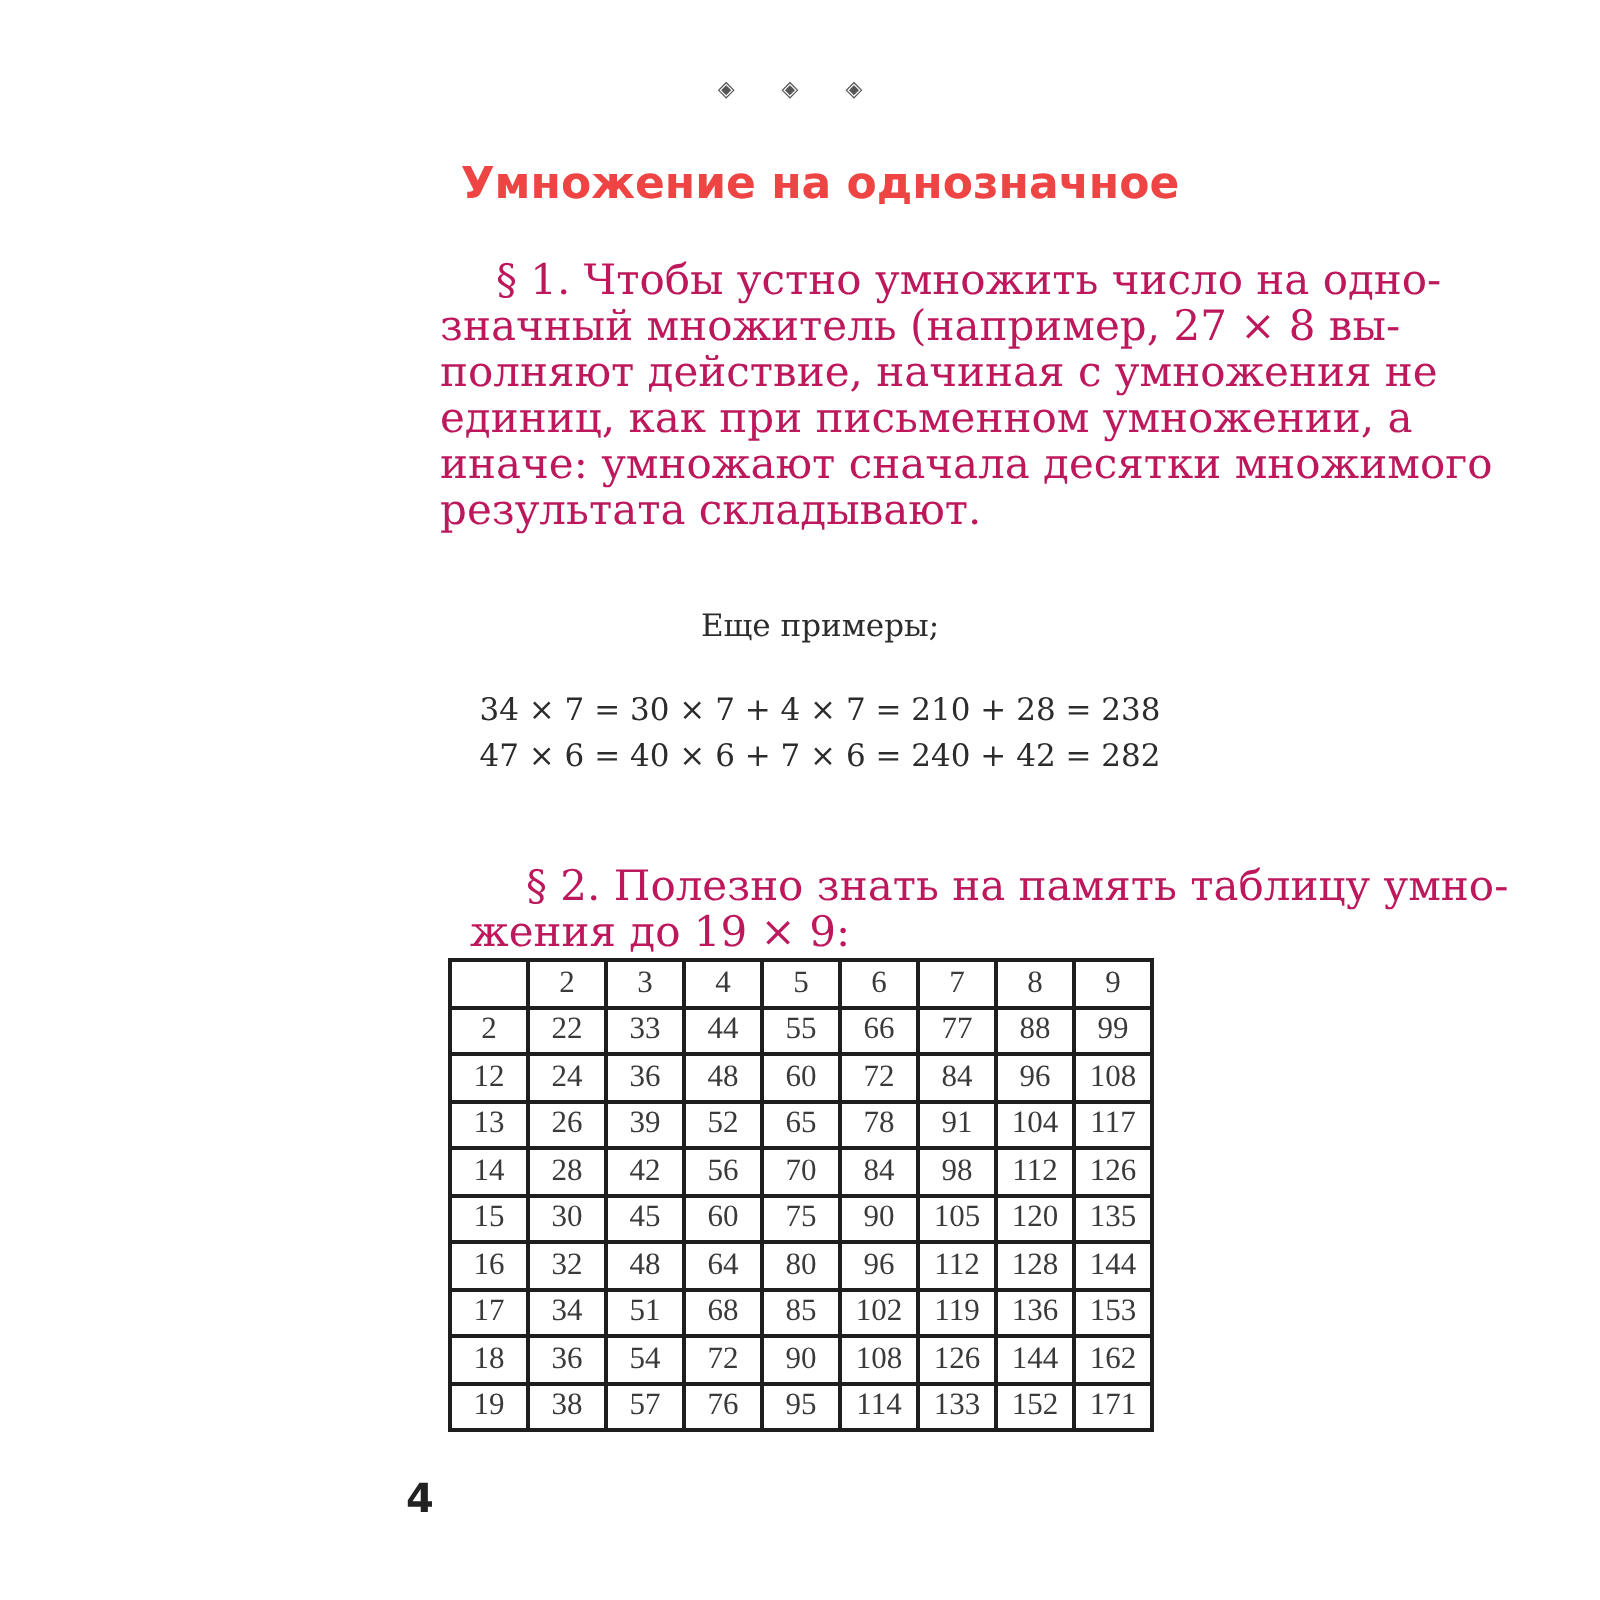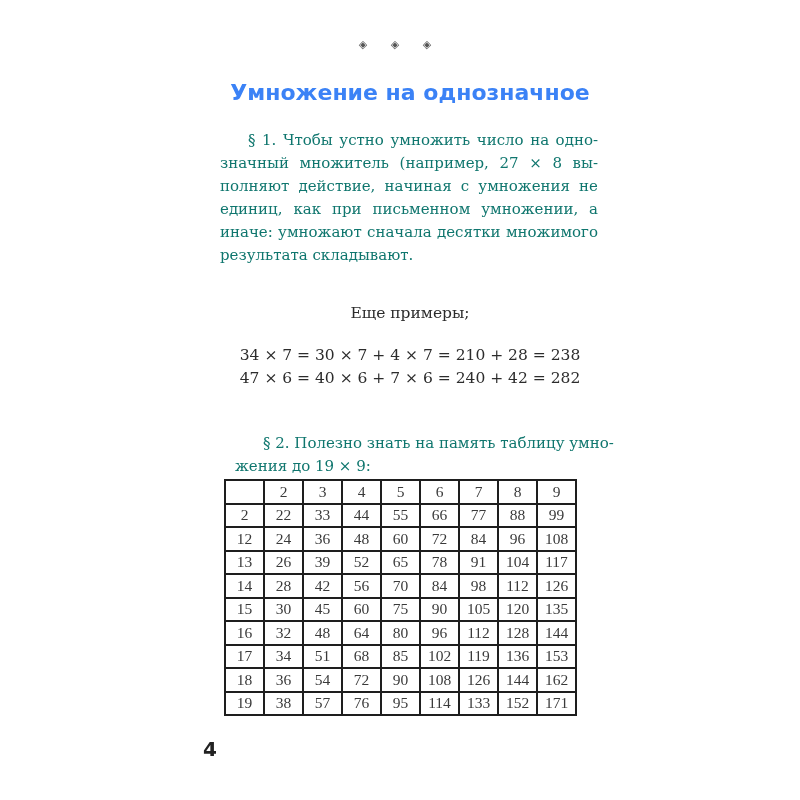--- a/index.html
+++ b/index.html
@@ -1,19 +1,19 @@
 <!DOCTYPE html>
 <html><head>
 <meta charset="utf-8">
 <style>
   html, body { margin:0; padding:0; background:#ffffff; }
   body { width:800px; height:800px; position:relative; overflow:hidden; color:#2a2a2a; }
   .ornament { position:absolute; top:38px; left:0; width:800px; text-align:center; font-size:11px; letter-spacing:10px; color:#555; font-family:"DejaVu Sans", sans-serif; }
-  .title { position:absolute; top:80px; left:200px; width:420px; text-align:center; font-family:"DejaVu Sans", sans-serif; font-weight:bold; font-size:22px; color:#3b82f6; }
-  .para { position:absolute; left:220px; width:378px; font-family:"DejaVu Serif", serif; font-size:15px; line-height:23px; text-align:justify; color:#0f766e; }
+  .title { position:absolute; top:80px; left:200px; width:420px; text-align:center; font-family:"DejaVu Sans", sans-serif; font-weight:bold; font-size:22px; color:#ef4444; }
+  .para { position:absolute; left:220px; width:378px; font-family:"DejaVu Serif", serif; font-size:21px; line-height:23px; text-align:justify; color:#be185d; }
   .p1 { top:129px; }
   .p1 .line { display:block; text-align:justify; text-align-last:justify; white-space:nowrap; }
   .line.last { text-align-last:left; }
   .centered { position:absolute; left:200px; width:420px; text-align:center; font-family:"DejaVu Serif", serif; font-size:15.5px; color:#2c2c2c; }
   .sub { top:304px; }
   .ex1 { top:346px; }
   .ex2 { top:369px; }
   .p2 { top:432px;margin-left:15px; }
   .p2 .line { display:block; }
   .indent { padding-left:28px; }

